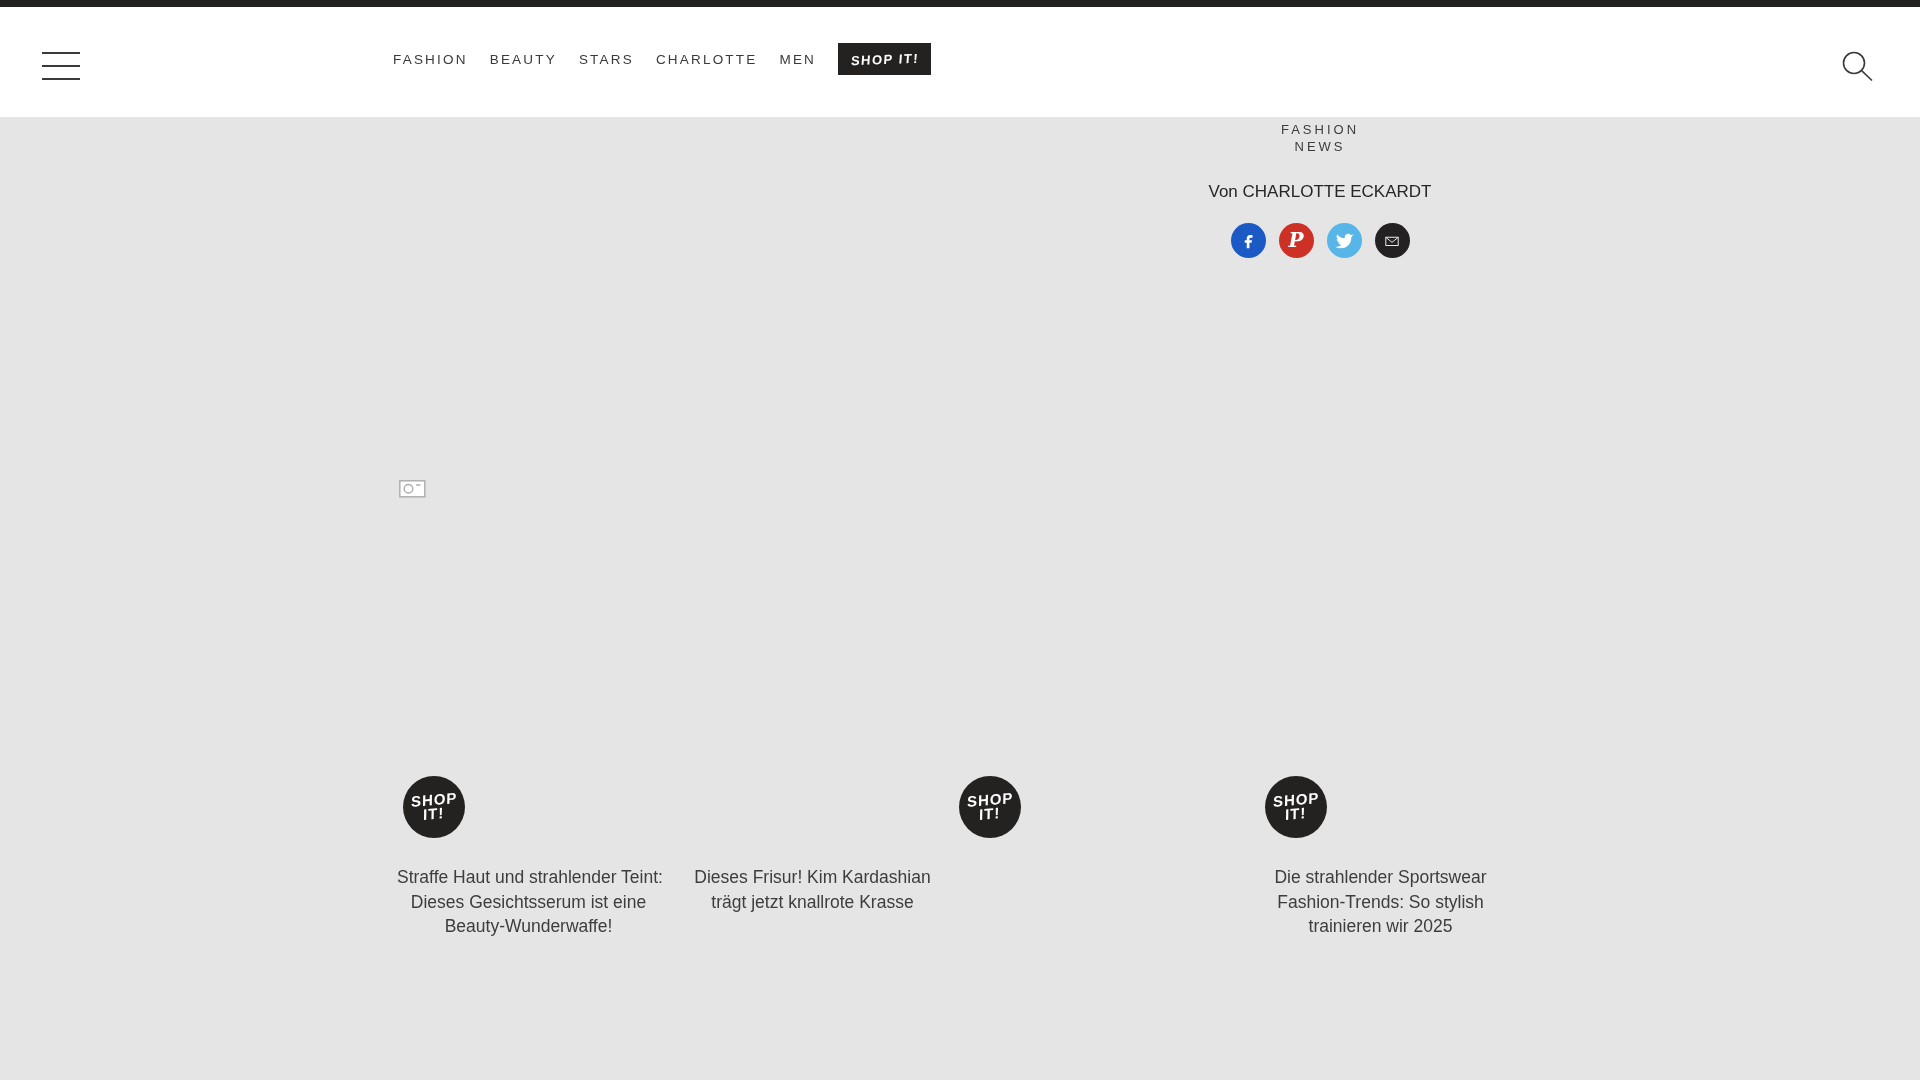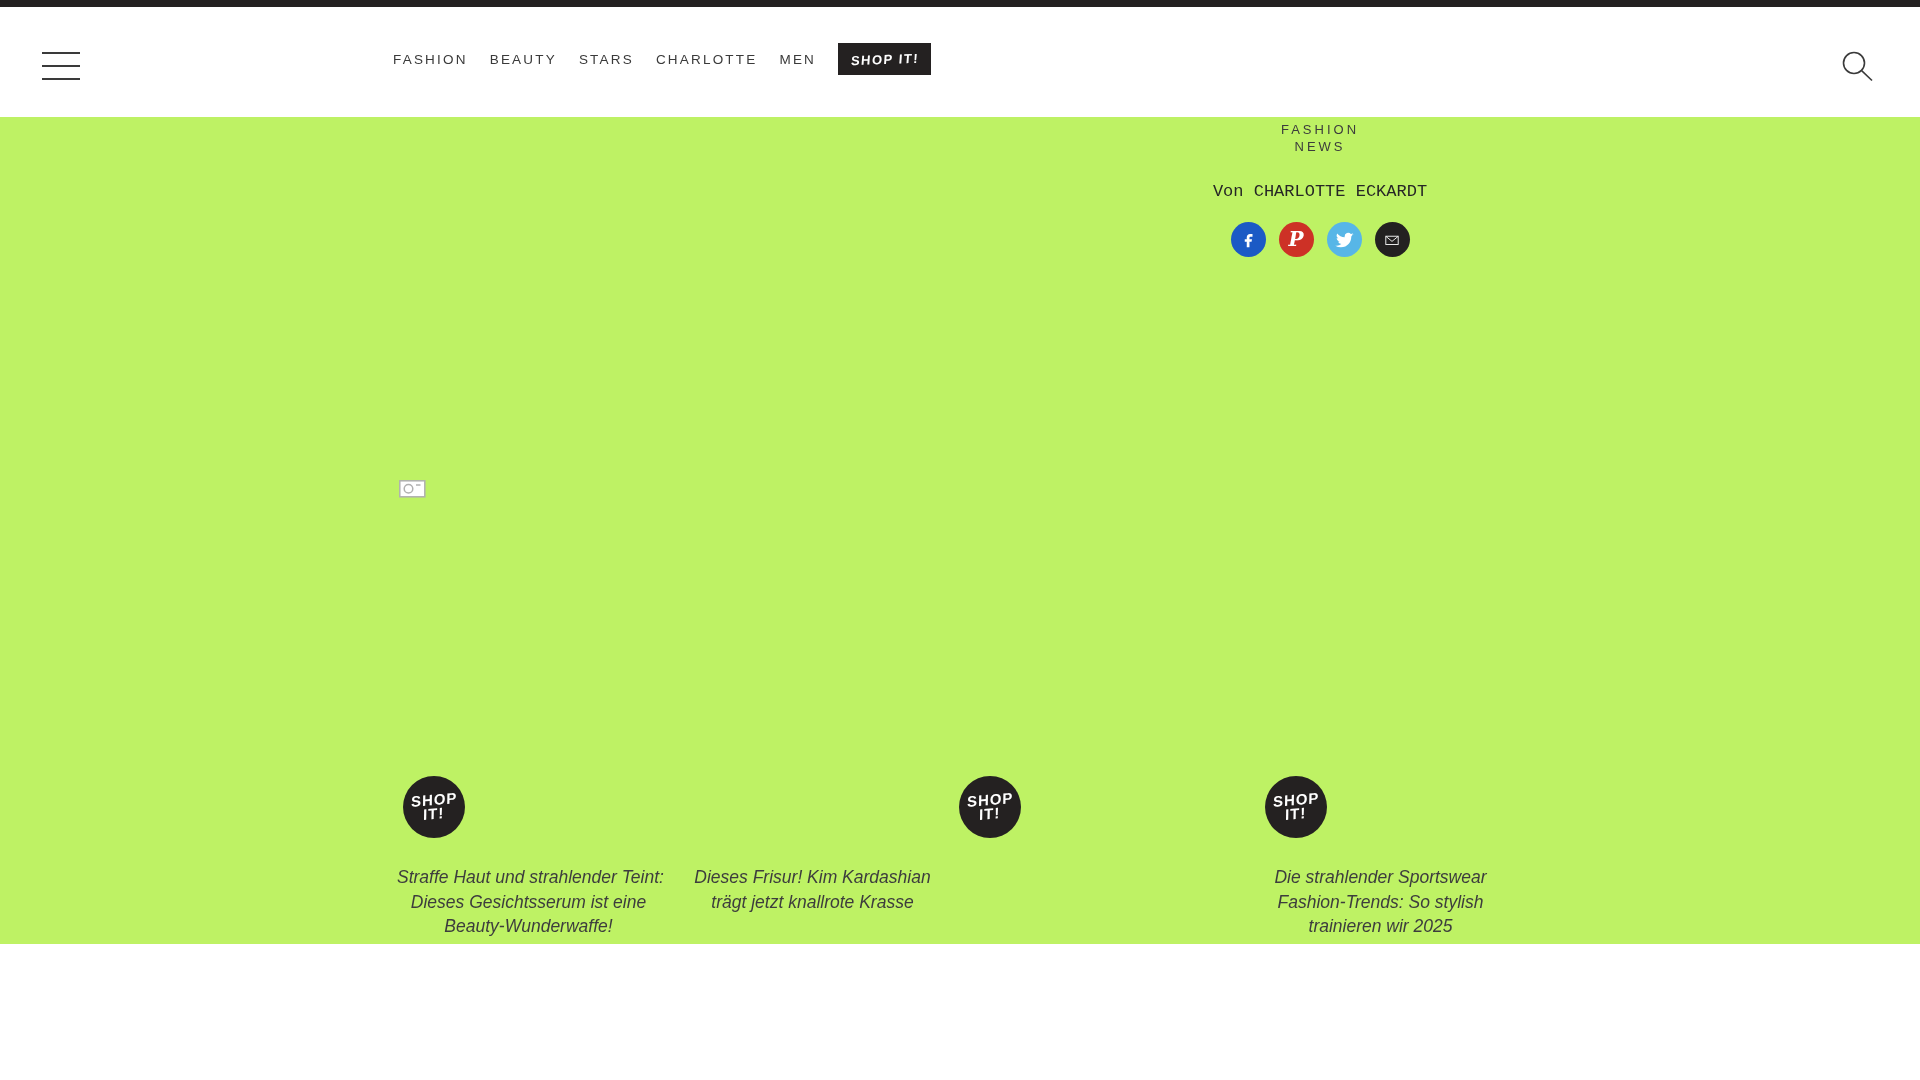--- a/index.html
+++ b/index.html
@@ -1,59 +1,59 @@
 <!DOCTYPE html>
 <html><head>
 <meta charset="utf-8">
 <style>
   * { margin:0; padding:0; box-sizing:border-box; }
   html,body { width:1920px; height:1080px; background:#ffffff; overflow:hidden; }
   body { font-family:"Liberation Sans", sans-serif; color:#3a3a3a; }
-  #page { position:relative; width:1920px; height:944px; background:#bef264; }
+  #page { position:relative; width:1920px; height:1080px; background:#e5e5e5; }
 
   
   .topbar { position:absolute; left:0; top:0; width:1920px; height:7px; background:#242121; }
 
   
   .header { position:absolute; left:0; top:7px; width:1920px; height:110px; background:#fff; }
   .hamburger { position:absolute; left:42px; top:45px; width:38px; height:30px; cursor:pointer; }
   .hamburger span { display:block; width:38px; height:2px; background:#3a3a3a; margin-bottom:11px; }
   .navrow { position:absolute; left:393px; top:36px; height:32px; display:flex; align-items:center; gap:22px; }
   .navlink { font-size:13.5px; letter-spacing:2.2px; color:#3a3a3a; cursor:pointer; white-space:nowrap; font-weight:400; }
   .shopbtn { background:#242121; color:#fff; width:93px; height:32px; display:flex; align-items:center; justify-content:center; cursor:pointer; }
   .shopbtn span { font-size:13px; letter-spacing:1.5px; transform:rotate(-2deg) skewX(-6deg); font-weight:700; }
   .searchbtn { position:absolute; left:1838px; top:40px; width:40px; height:40px; cursor:pointer; }
 
   
   .article-col { position:absolute; left:1160px; top:122px; width:320px; text-align:center; }
   .kicker { font-size:13px; letter-spacing:3px; line-height:16.5px; color:#3c3c3c; cursor:pointer; }
   .headline { margin-top:21px; font-weight:300; font-size:33px; line-height:41px; letter-spacing:-0.2px; color:#3a3a3a; }
   .headline div { white-space:nowrap; }
-  .byline { margin-top:27px; font-family:Liberation Mono, monospace; font-size:17px; color:#262626; }
+  .byline { margin-top:27px; font-family:Liberation Sans, sans-serif; font-size:17px; color:#262626; }
   .sharerow { margin-top:21px; display:flex; justify-content:center; gap:13px; }
   .share { width:35px; height:35px; border-radius:50%; display:flex; align-items:center; justify-content:center; cursor:pointer; }
   .share.fb { background:#1b5ac5; }
   .share.pin { background:#cd3126; }
   .share.tw { background:#57b6e7; }
   .share.mail { background:#232121; }
   .share svg { display:block; }
   .pin-p { color:#fff; font-family:"DejaVu Serif", serif; font-style:italic; font-weight:700; font-size:20px; line-height:1; margin-top:-2px; }
 
   
   .camera { position:absolute; left:399px; top:480px; width:27px; height:18px; }
 
   
   .teasers { position:absolute; left:397px; top:776px; width:1115px; display:flex; gap:21px; }
   .teaser { position:relative; width:263px; }
   .badge { position:absolute; top:0; width:62px; height:62px; border-radius:50%; background:#242121;
            display:flex; flex-direction:column; align-items:center; justify-content:center; cursor:pointer; }
   .badge .b1, .badge .b2 { color:#fff; font-weight:700; font-size:15px; line-height:14px; letter-spacing:1px; transform:rotate(-5deg) skewX(-6deg); }
   .t1 .badge { left:6px; } .t3 .badge { left:-6px; } .t4 .badge { left:16px; }
   .teaser-title { margin-top:89px; text-align:center; font-weight:300; font-size:17.5px; line-height:24.5px; color:#3d3d3d; cursor:pointer; }
-  .teaser-title div { white-space:nowrap;font-style:italic; }
+  .teaser-title div { white-space:nowrap; }
 </style>
 </head>
 <body>
 
 <div id="page">
 
   <div class="topbar"></div>
 
   <div class="header">
     <div class="hamburger">

